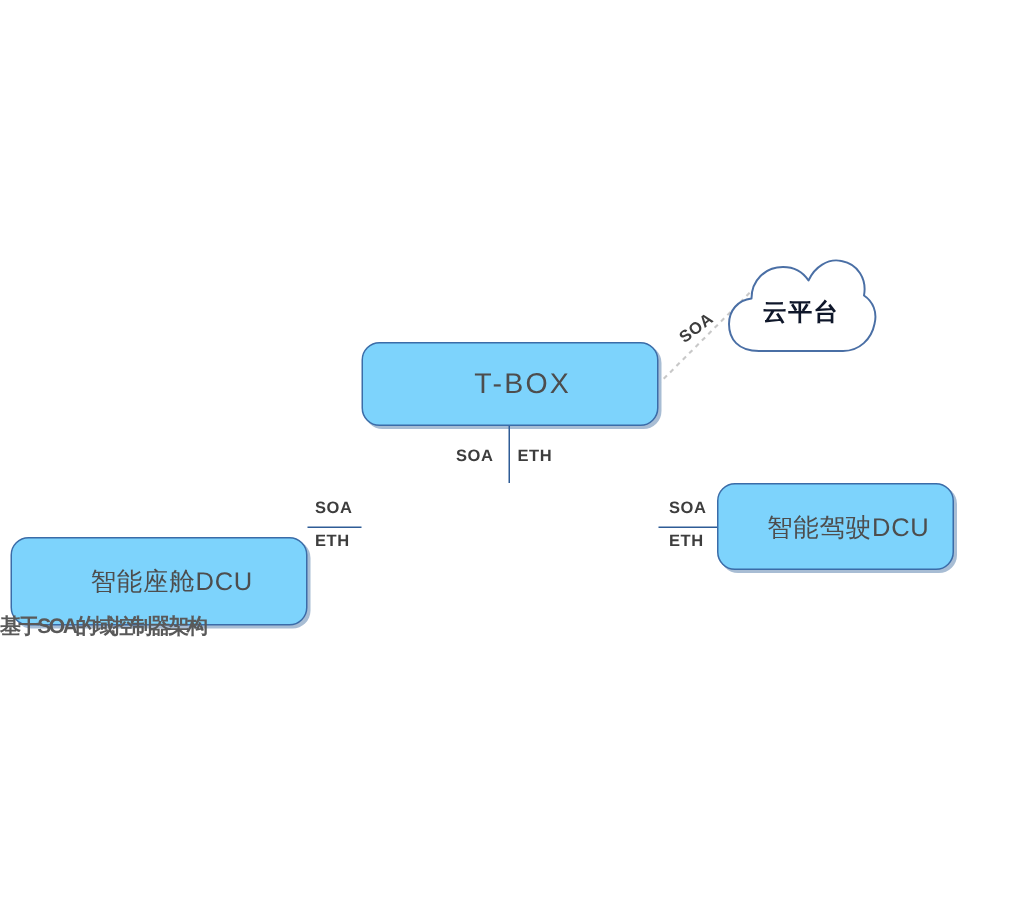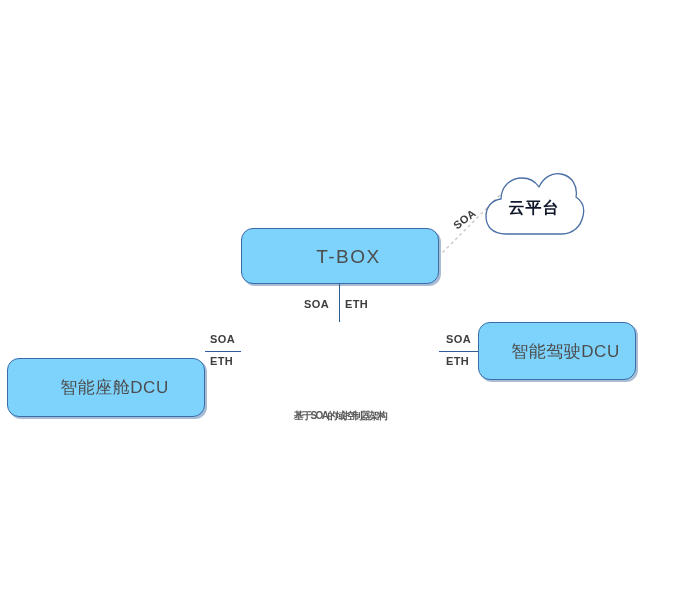--- a/index.html
+++ b/index.html
@@ -120,23 +120,22 @@
     transform: rotate(-37deg);
     transform-origin: center center;
   }
 
   
   #caption {
     position: absolute;
     left: 0;
     top: 409px;
     width: 680px;
-    text-align: center;
     color: #595959;
-    font-size: 10px;
+    font-size: 14px;
     font-weight: bold;
     letter-spacing: -1.6px;
   }
 </style>
 </head>
 <body>
 
 <div id="canvas">
 
   <svg id="conn-tbox-cloud" viewBox="0 0 80 80" xmlns="http://www.w3.org/2000/svg">

